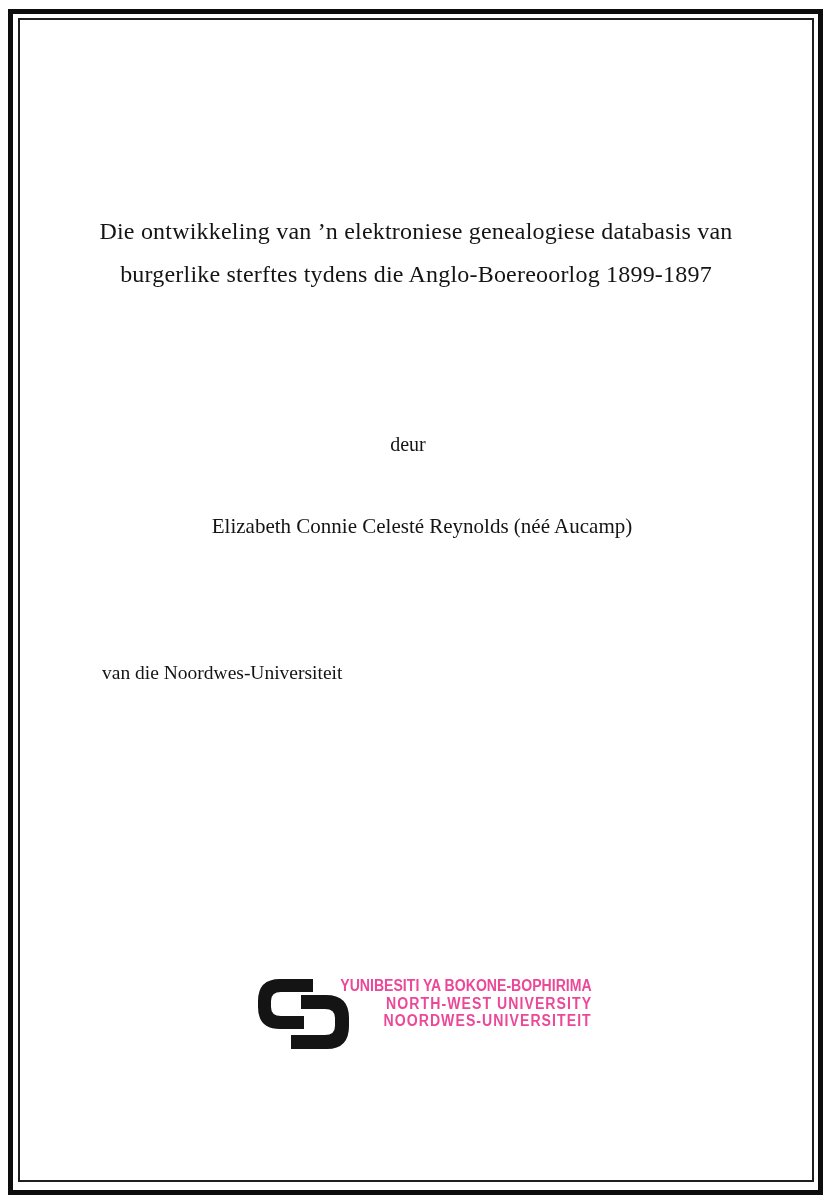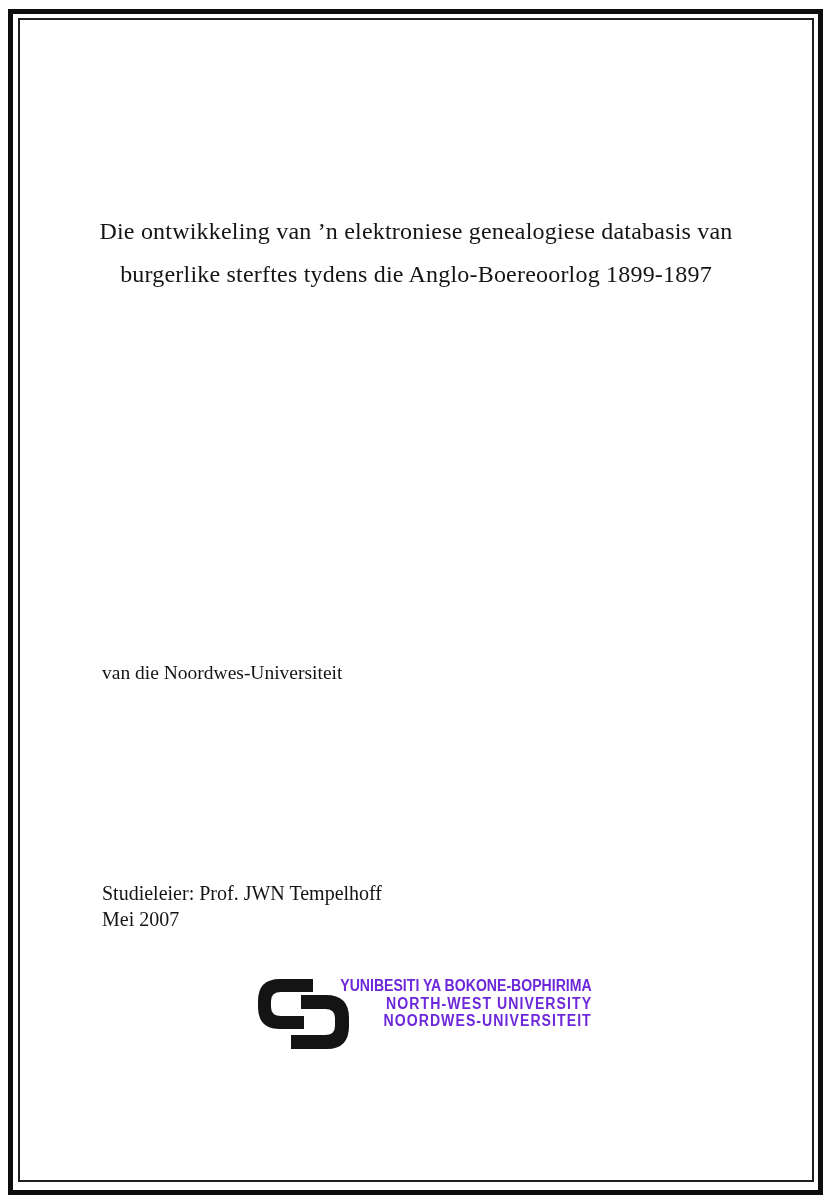--- a/index.html
+++ b/index.html
@@ -76,21 +76,21 @@
     position: absolute;
     top: 977px;
     right: 239px;
     display: flex;
     flex-direction: column;
     align-items: flex-end;
     font-family: "Liberation Sans", sans-serif;
     font-weight: bold;
     font-size: 16px;
     line-height: 17.5px;
-    color: #6d28d9;
+    color: #ec4899;
   }
   .logo-text > div {
     white-space: nowrap;
     transform: scaleX(0.88);
     transform-origin: 100% 50%;
   }
   .logo-text > div.spread { letter-spacing: 1.2px; }
 </style>
 </head>
 <body>
@@ -98,30 +98,28 @@
 <div class="page">
 
   <div class="frame-outer"></div>
   <div class="frame-inner"></div>
 
   <div class="thesis-title">
     <div>Die ontwikkeling van ’n elektroniese genealogiese databasis van</div>
     <div>burgerlike sterftes tydens die Anglo-Boereoorlog 1899-1897</div>
   </div>
 
+  <div class="byline-label">deur</div>
 
+  <div class="author-name">Elizabeth Connie Celesté Reynolds (néé Aucamp)</div>
 
   <div class="declaration">
     <div>van die Noordwes-Universiteit</div>
   </div>
 
-  <div class="supervisor-block">
-    <div>Studieleier: Prof. JWN Tempelhoff</div>
-    <div>Mei 2007</div>
-  </div>
 
   <svg class="logo-mark" viewBox="0 0 92 71" xmlns="http://www.w3.org/2000/svg" aria-hidden="true">
 
     <path transform="translate(92,71) rotate(180)" fill="#141414" d="M 22 0 H 58 V 14 H 24 Q 14 14 14 23 V 31 Q 14 40 24 40 H 48 V 54 H 23 Q 0 54 0 31 V 23 Q 0 0 22 0 Z"></path>
 
     <path fill="#141414" stroke="#ffffff" stroke-width="2.5" paint-order="stroke" d="M 23 1 H 56 V 14 H 24 Q 14 14 14 23 V 29 Q 14 38 24 38 H 47 V 51 H 23 Q 1 51 1 29 V 23 Q 1 1 23 1 Z"></path>
   </svg>
 
   <div class="logo-text">
     <div>YUNIBESITI YA BOKONE-BOPHIRIMA</div>

